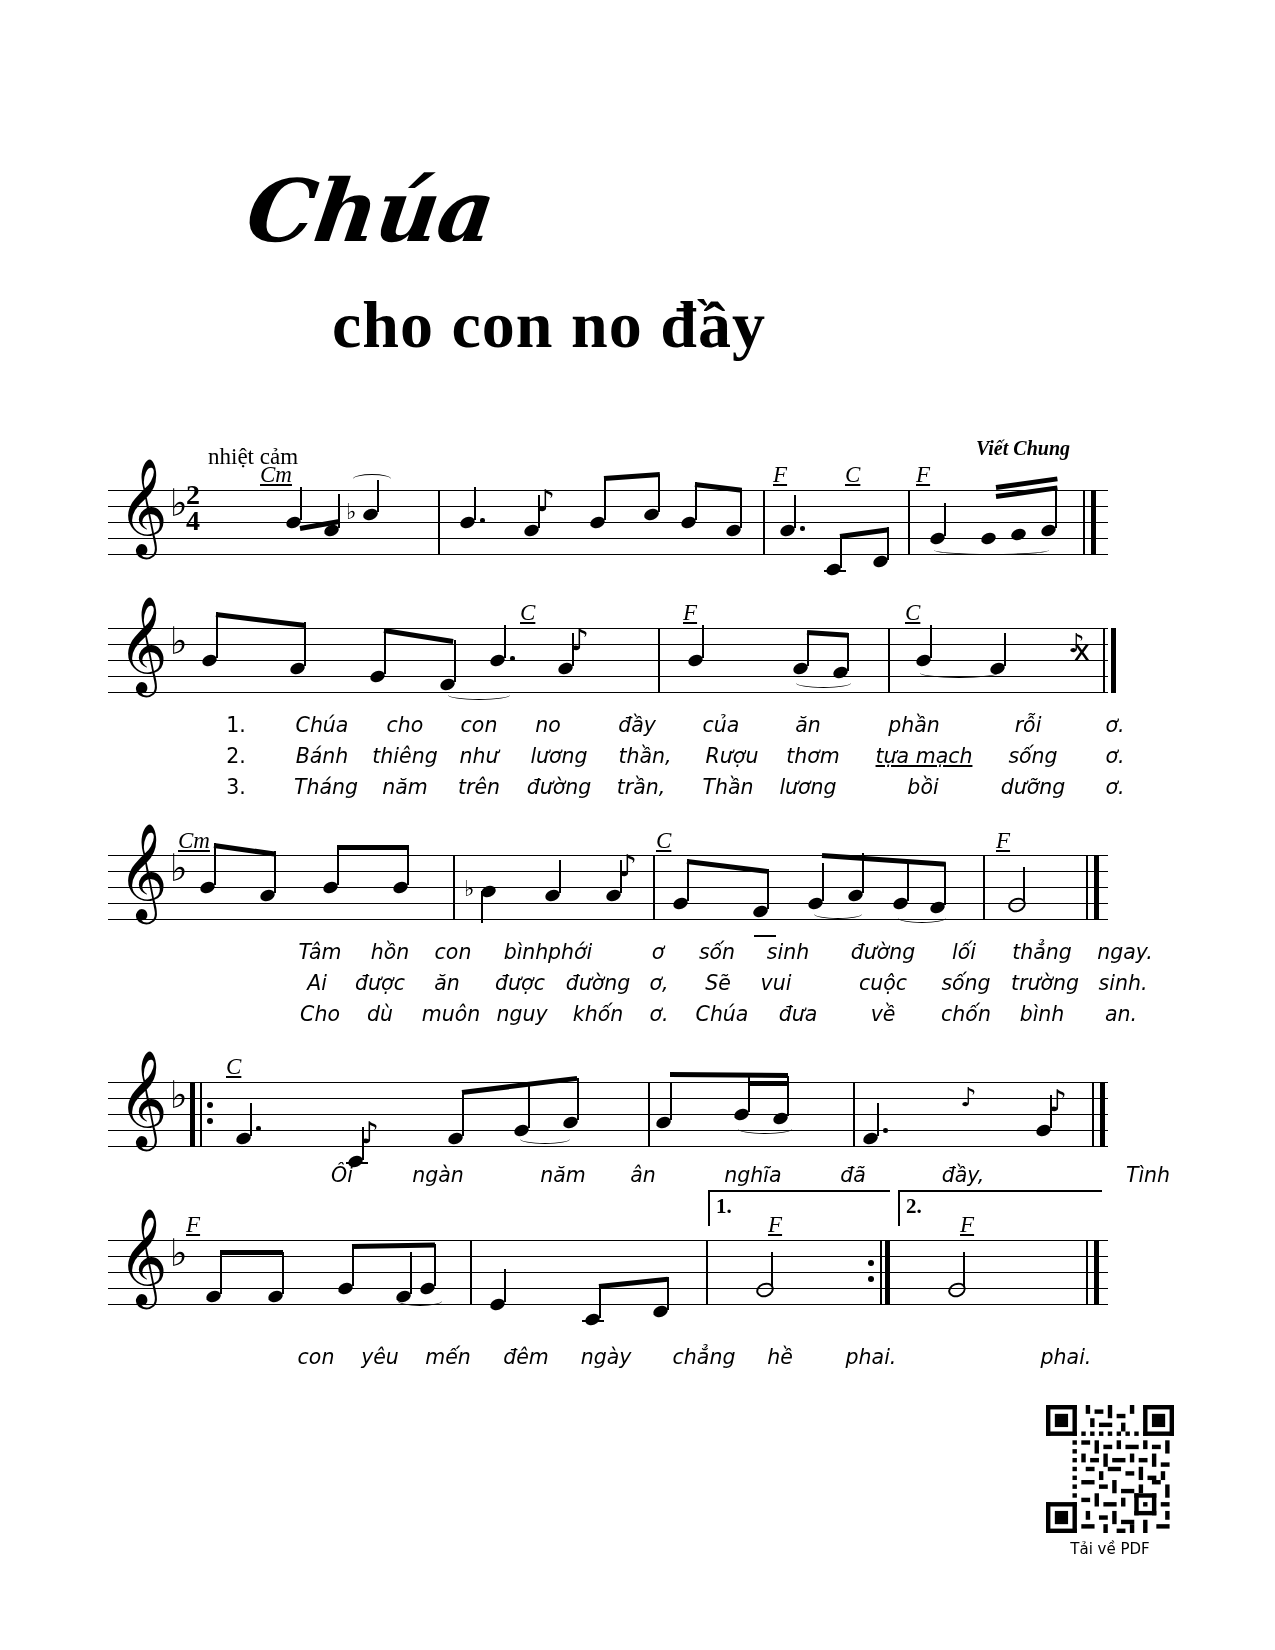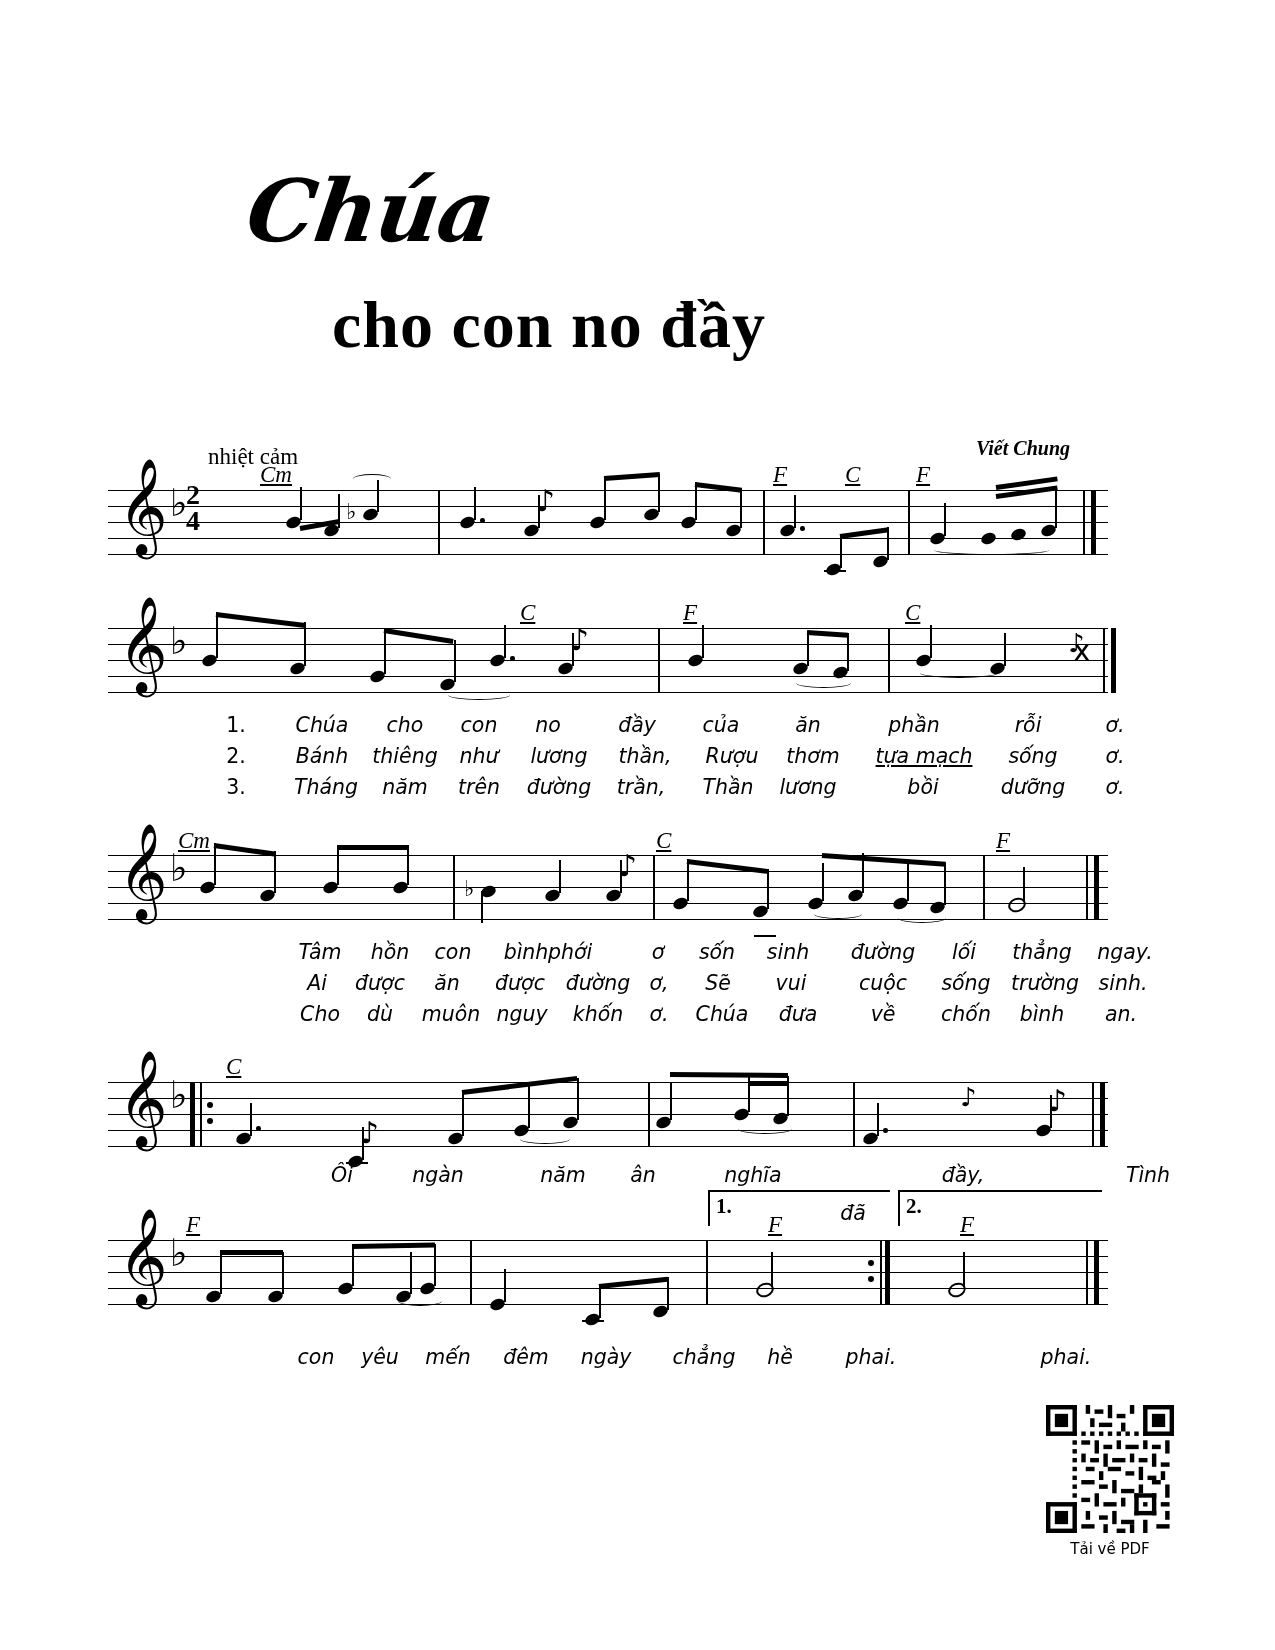--- a/index.html
+++ b/index.html
@@ -520,21 +520,21 @@
     <span style="left:1017px;">ngay.</span>
   </div>
   <div class="lyric-line">
     <span style="left:209px;">Ai</span>
     <span style="left:272px;">được</span>
     <span style="left:339px;">ăn</span>
     <span style="left:412px;">được</span>
     <span style="left:490px;">đường</span>
     <span style="left:551px;">ơ,</span>
     <span style="left:610px;">Sẽ</span>
-    <span style="left:683px;">vui</span>
+    <span style="left:668px;">vui</span>
     <span style="left:775px;">cuộc</span>
     <span style="left:858px;">sống</span>
     <span style="left:937px;">trường</span>
     <span style="left:1015px;">sinh.</span>
   </div>
   <div class="lyric-line">
     <span style="left:212px;">Cho</span>
     <span style="left:272px;">dù</span>
     <span style="left:343px;">muôn</span>
     <span style="left:414px;">nguy</span>
@@ -612,21 +612,21 @@
   <div class="barline thick" style="left:992px;"></div>
 </div>
 
 <div class="lyric-block" style="top:1163px;text-decoration:underline;">
   <div class="lyric-line">
     <span style="left:234px;">Ôi</span>
     <span style="left:330px;">ngàn</span>
     <span style="left:455px;">năm</span>
     <span style="left:535px;">ân</span>
     <span style="left:645px;">nghĩa</span>
-    <span style="left:745px;margin-top:38px;">đã</span>
+    <span style="left:745px;">đã</span>
     <span style="left:855px;">đầy,</span>
     <span style="left:1040px;">Tình</span>
   </div>
 </div>
 
 <div class="system" style="top:1240px;">
   <div class="staff-lines">
       <i></i>
       <i></i>
       <i></i>

